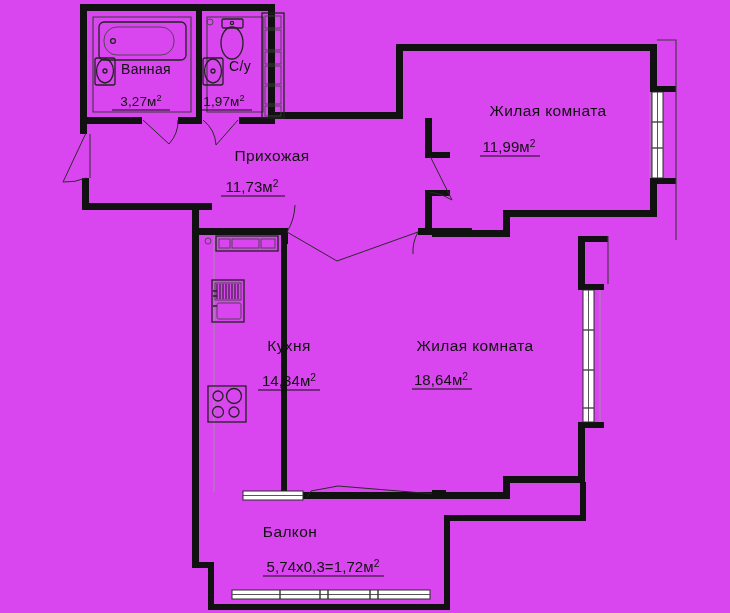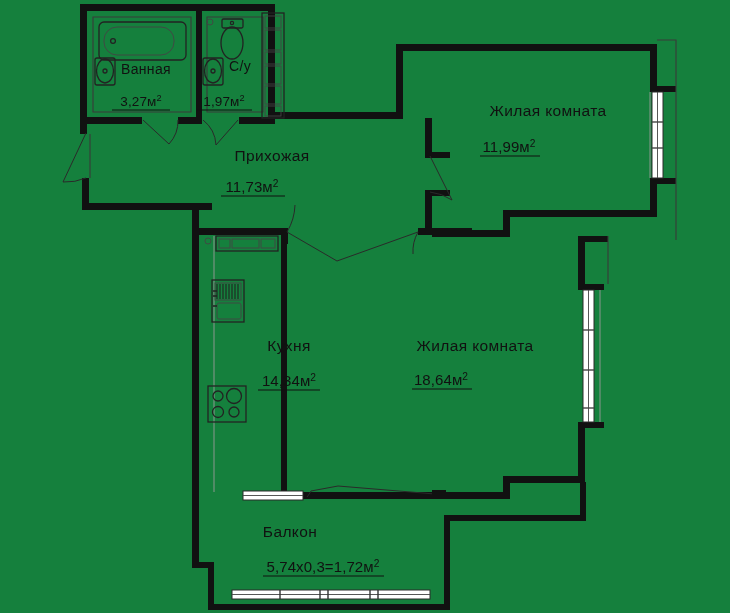--- a/index.html
+++ b/index.html
@@ -7,21 +7,21 @@
     padding: 0;
     background: #ffffff;
   }
   body {
     font-family: "Liberation Sans", sans-serif;
   }
   #floorplan-root {
     position: relative;
     width: 730px;
     height: 613px;
-    background: #15803d;
+    background: #d946ef;
     overflow: hidden;
   }
   #floorplan-svg {
     position: absolute;
     left: 0;
     top: 0;
     width: 730px;
     height: 613px;
   }
   .wall-thick {

